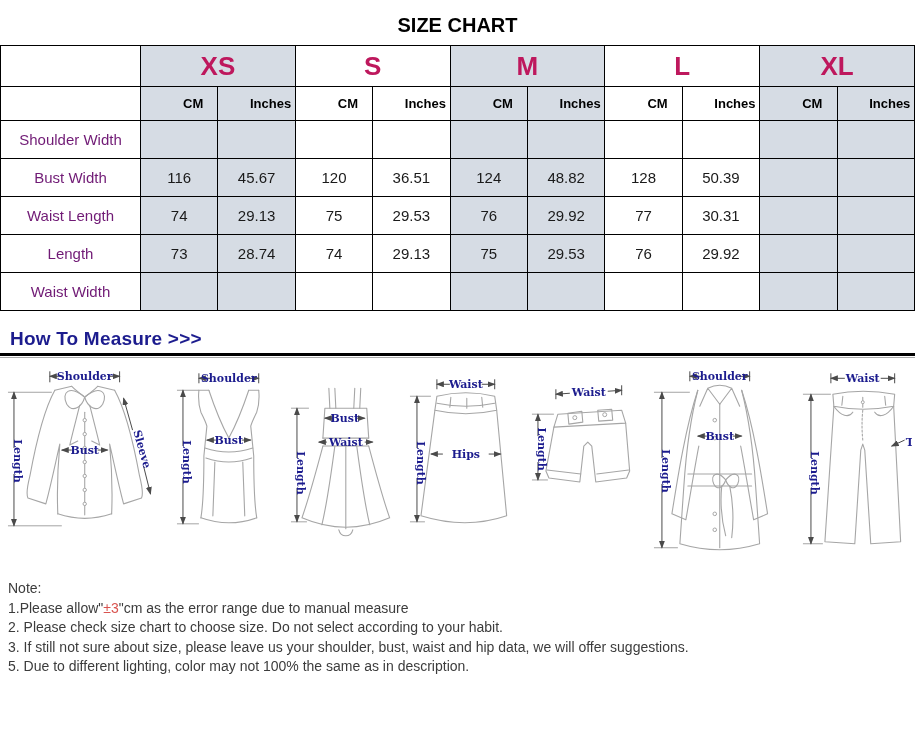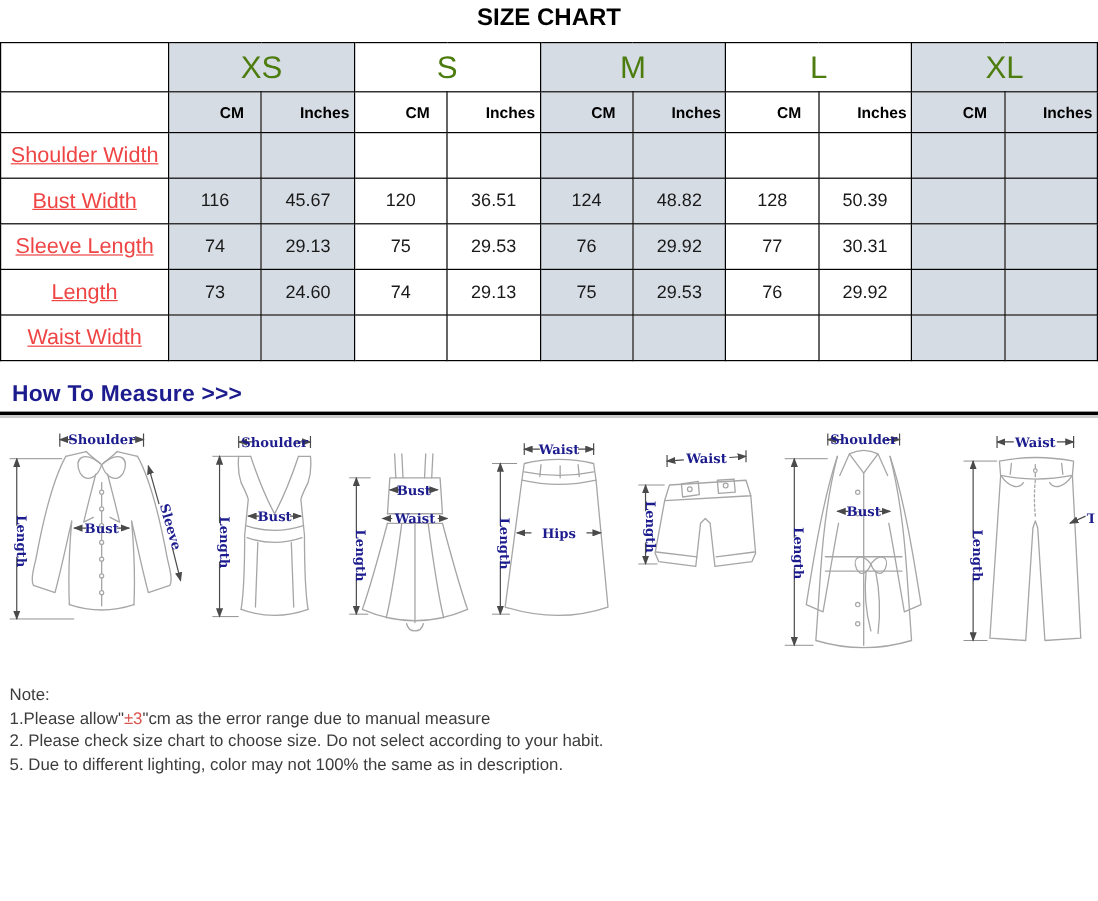--- a/index.html
+++ b/index.html
@@ -1,27 +1,27 @@
 <!DOCTYPE html>
 <html><head>
 <meta charset="utf-8">
 <style>
   html,body{margin:0;padding:0;}
   body{width:915px;height:751px;overflow:hidden;background:#fff;
        font-family:"Liberation Sans",sans-serif;color:#000;}
-  .title{text-align:center;font-size:20px;font-weight:bold;padding:4px 0 4px 0;}
+  .title{text-align:center;font-size:20px;font-weight:bold;padding:14px 0 4px 0;}
   table{border-collapse:collapse;table-layout:fixed;width:915px;margin-top:4px;}
   col.c-label{width:140px;}
   td{border:1px solid #000;text-align:center;vertical-align:middle;overflow:hidden;padding:0;}
   .r-size td{height:40px;}
-  .sz{font-size:26px;font-weight:normal;color:#4d7c0f;}
+  .sz{font-size:26px;font-weight:bold;color:#be185d;}
   .r-unit td{height:33px;}
   .un{font-size:13px;font-weight:bold;padding-left:28px;}
   .r-body td{height:37px;}
-  .lab{font-size:18px;color:#ef4444;text-decoration:underline;}
+  .lab{font-size:15px;color:#701a75;}
   .v{font-size:15px;color:#1a1a1a;}
   .sh{background:#d6dce4;}
   .htm-head{margin:17px 11px 3px 10px;font-size:19px;font-weight:bold;color:#1c1c8e;letter-spacing:.2px;}
   .rule{height:1px;background:#fff;border-top:3px solid #000;border-bottom:1px solid #aaa;}
   .figs{display:flex;align-items:center;padding:8px 3px 0 0;}
   .figs svg{display:block;}
   .figs text{font-family:"DejaVu Serif",serif;font-weight:bold;fill:#1c1c8e;font-size:11px;}
   .gar{fill:none;stroke:#a6a6a6;stroke-width:1.1;stroke-linecap:round;stroke-linejoin:round;}
   .mea{fill:none;stroke:#4a4a4a;stroke-width:1;}
   .ext{fill:none;stroke:#8d8d8d;stroke-width:0.8;}
@@ -90,36 +90,36 @@
       <td class="v">120</td>
       <td class="v">36.51</td>
       <td class="v sh">124</td>
       <td class="v sh">48.82</td>
       <td class="v">128</td>
       <td class="v">50.39</td>
       <td class="v sh"></td>
       <td class="v sh"></td>
     </tr>
     <tr class="r-body">
-      <td class="lab">Sleeve Length</td>
+      <td class="lab">Waist Length</td>
       <td class="v sh">74</td>
       <td class="v sh">29.13</td>
       <td class="v">75</td>
       <td class="v">29.53</td>
       <td class="v sh">76</td>
       <td class="v sh">29.92</td>
       <td class="v">77</td>
       <td class="v">30.31</td>
       <td class="v sh"></td>
       <td class="v sh"></td>
     </tr>
     <tr class="r-body">
       <td class="lab">Length</td>
       <td class="v sh">73</td>
-      <td class="v sh">24.60</td>
+      <td class="v sh">28.74</td>
       <td class="v">74</td>
       <td class="v">29.13</td>
       <td class="v sh">75</td>
       <td class="v sh">29.53</td>
       <td class="v">76</td>
       <td class="v">29.92</td>
       <td class="v sh"></td>
       <td class="v sh"></td>
     </tr>
     <tr class="r-body">
@@ -304,14 +304,15 @@
     <path class="mea" marker-end="url(#arw)" d="M18,122 L18,178"></path>
     <text x="18" y="107" text-anchor="middle" transform="rotate(90 18 107)">Length</text>
   </svg>
 
 </div>
 
 <div class="notes">
   <div>Note:</div>
   <div><span>1.Please allow"</span><span class="red">±3</span><span>"cm as the error range due to manual measure</span></div>
   <div>2. Please check size chart to choose size. Do not select according to your habit.</div>
+  <div>3. If still not sure about size, please leave us your shoulder, bust, waist and hip data, we will offer suggestions.</div>
   <div>5. Due to different lighting, color may not 100% the same as in description.</div>
 </div>
 
 </body></html>

